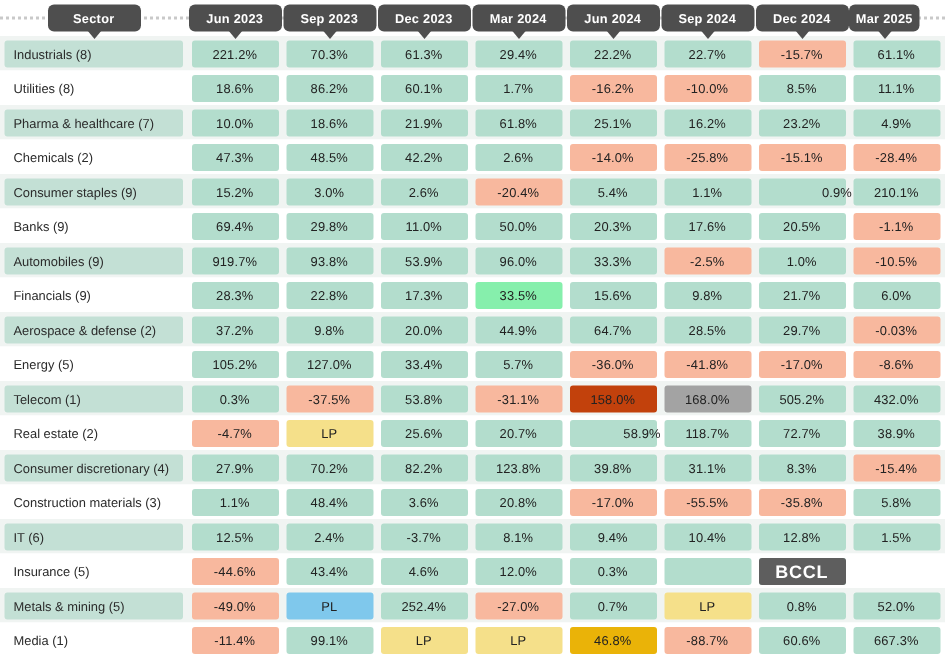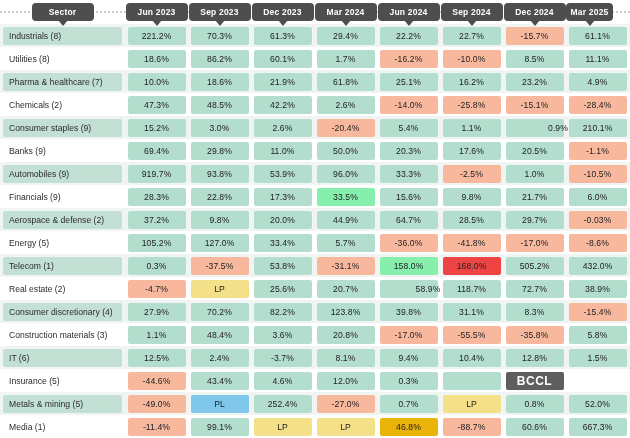--- a/index.html
+++ b/index.html
@@ -502,24 +502,24 @@
         <div class="cell c-val">
           <div class="chip" style="background: rgb(248, 184, 158);">-37.5%</div>
         </div>
         <div class="cell c-val">
           <div class="chip" style="background: rgb(179, 221, 205);">53.8%</div>
         </div>
         <div class="cell c-val">
           <div class="chip" style="background: rgb(248, 184, 158);">-31.1%</div>
         </div>
         <div class="cell c-val">
-          <div class="chip" style="background: #86efac;">158.0%</div>
-        </div>
-        <div class="cell c-val">
-          <div class="chip" style="background: #ef4444;">168.0%</div>
+          <div class="chip" style="background: #c2410c;">158.0%</div>
+        </div>
+        <div class="cell c-val">
+          <div class="chip" style="background: #a3a3a3;">168.0%</div>
         </div>
         <div class="cell c-val">
           <div class="chip" style="background: rgb(179, 221, 205);">505.2%</div>
         </div>
         <div class="cell c-val">
           <div class="chip" style="background: rgb(179, 221, 205);">432.0%</div>
         </div>
       </div>
       <div class="row alt2">
         <div class="cell c-sector">

